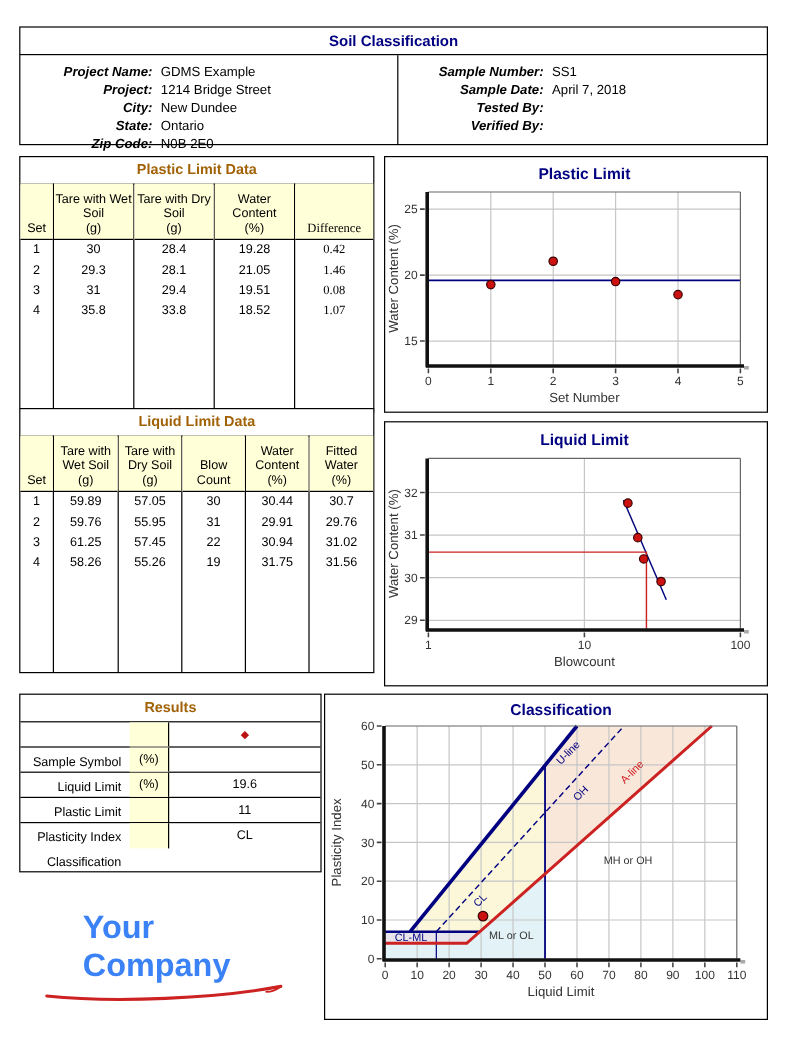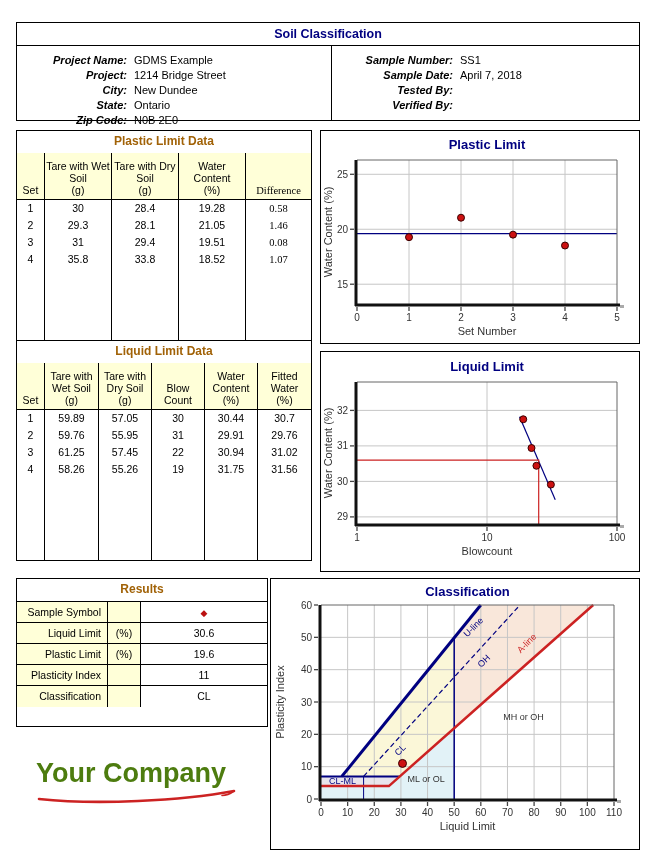--- a/index.html
+++ b/index.html
@@ -16,35 +16,35 @@
   
   .tcols{position:absolute;top:22px;bottom:0;left:0;right:0;display:flex;}
   .tcol{border-right:1px solid #000;box-sizing:border-box;display:flex;flex-direction:column;}
   .tcol:last-child{border-right:none;}
   .thcell{background:#ffffd8;border-bottom:1px solid #000;height:47px;box-sizing:border-box;display:flex;flex-direction:column;justify-content:flex-end;text-align:center;font-size:10.5px;padding:4px 1px 3px;}
   .tcell{height:17px;line-height:17px;text-align:center;font-size:10.5px;}
   .tcell:first-of-type{margin-top:2px;}
   
   .rrow{display:flex;height:21px;border-bottom:1px solid #000;box-sizing:border-box;}
   .rrow:last-child{border-bottom:none;}
-  .rlabel{width:91px;background:#ffffd8;border-right:1px solid #000;text-align:right;padding-right:6px;font-size:10.5px;line-height:20px;box-sizing:border-box;}
+  .rlabel{width:91px;background:#ffffd8;border-right:1px solid #000;text-align:right;padding-right:6px;font-size:10.5px;line-height:20px;box-sizing:border-box;margin-top:23px;}
   .runit{width:33px;background:#ffffd8;border-right:1px solid #000;text-align:center;font-size:10.5px;line-height:20px;box-sizing:border-box;}
   .rvalue{flex:1;text-align:center;font-size:10.5px;line-height:20px;}
   .sym{color:#bb1111;font-size:9px;}
   
   svg{font-family:"Liberation Sans",sans-serif;display:block;}
   .ctitle{font-size:13px;font-weight:bold;fill:#000080;}
   .tick{font-size:10px;fill:#333;}
   .alabel{font-size:11px;fill:#333;}
   .zlabel{font-size:9px;}
   .grid{stroke:#c6c6c6;stroke-width:1;}
   .pt{fill:#cc1111;stroke:#3a0000;stroke-width:1;}
   
   .logo{position:absolute;left:36px;top:758px;width:220px;}
-  .logo-text{font-size:27px;font-weight:bold;color:#4d7c0f;}
+  .logo-text{font-size:27px;font-weight:bold;color:#3b82f6;margin-left:33px;}
 </style>
 </head>
 <body>
 
 <div class="page">
 
   <div class="box hdr-title" style="left:16px;top:22px;width:624px;height:24px;">Soil Classification</div>
 
   <div class="box" style="left:16px;top:45px;width:624px;height:76px;">
     <div class="info-divider"></div>
@@ -131,21 +131,21 @@
           <div class="tcell">19.28</div>
           <div class="tcell">21.05</div>
           <div class="tcell">19.51</div>
           <div class="tcell">18.52</div>
         </div>
         <div class="tcol" style="width: 65px; font-family: Liberation Serif, serif;">
           <div class="thcell">
             <div class="thlabel">Difference</div>
             <div class="thunit"></div>
           </div>
-          <div class="tcell">0.58</div>
+          <div class="tcell">0.42</div>
           <div class="tcell">1.46</div>
           <div class="tcell">0.08</div>
           <div class="tcell">1.07</div>
         </div>
       </div>
   </div>
 
   <div class="box" style="left:320px;top:130px;width:320px;height:214px;">
     <div id="plastic-chart">
         <svg width="318" height="212">
@@ -303,21 +303,20 @@
     <div class="btitle">Results</div>
     <div id="results-rows">
         <div class="rrow">
           <div class="rlabel">Sample Symbol</div>
           <div class="runit"></div>
           <div class="rvalue"><span class="sym">◆</span></div>
         </div>
         <div class="rrow">
           <div class="rlabel">Liquid Limit</div>
           <div class="runit">(%)</div>
-          <div class="rvalue">30.6</div>
         </div>
         <div class="rrow">
           <div class="rlabel">Plastic Limit</div>
           <div class="runit">(%)</div>
           <div class="rvalue">19.6</div>
         </div>
         <div class="rrow">
           <div class="rlabel">Plasticity Index</div>
           <div class="runit"></div>
           <div class="rvalue">11</div>

